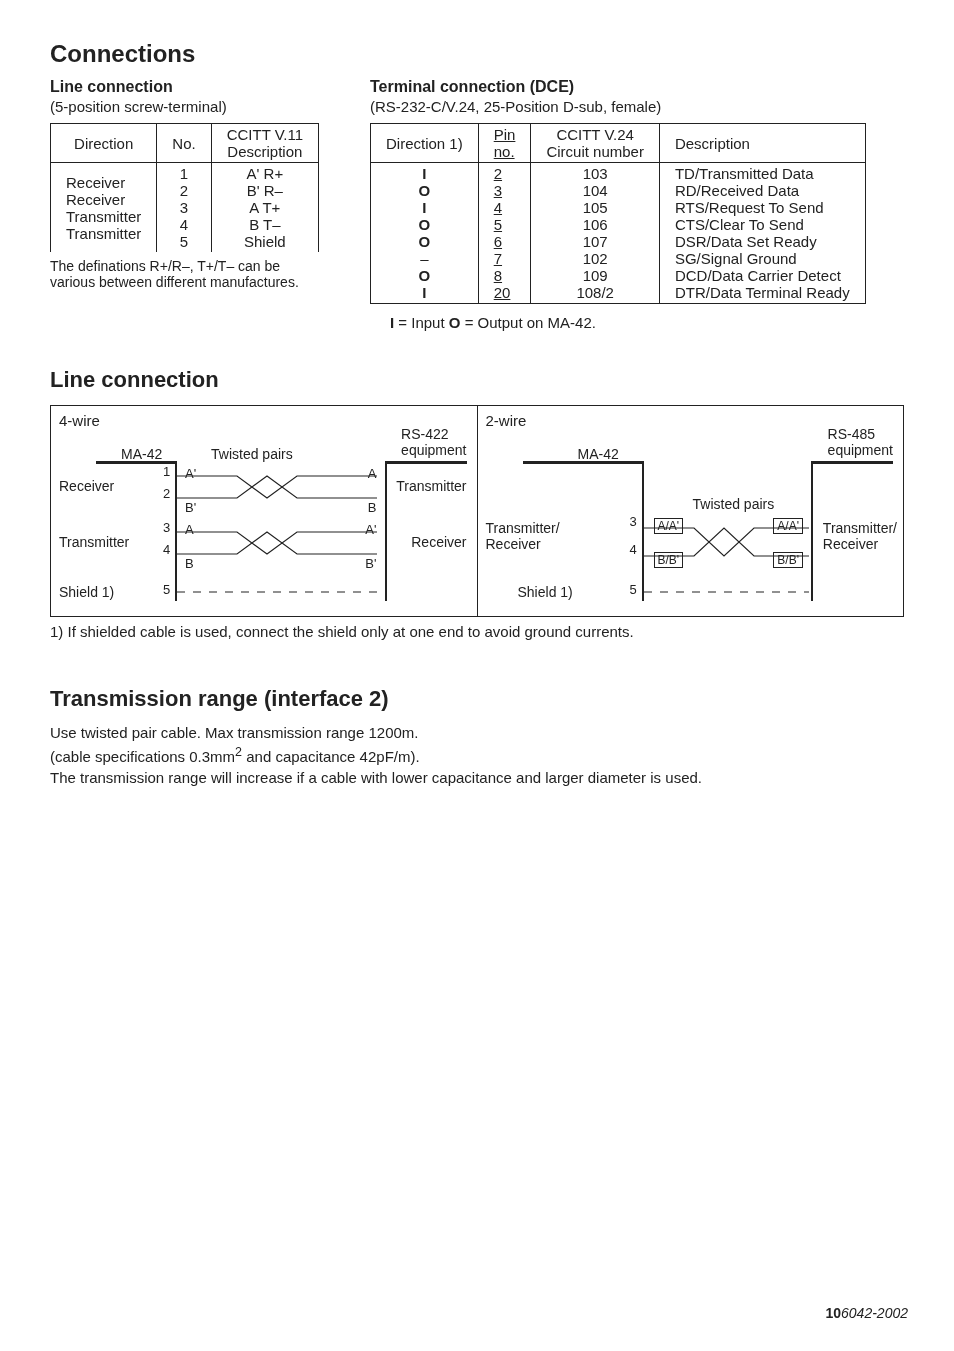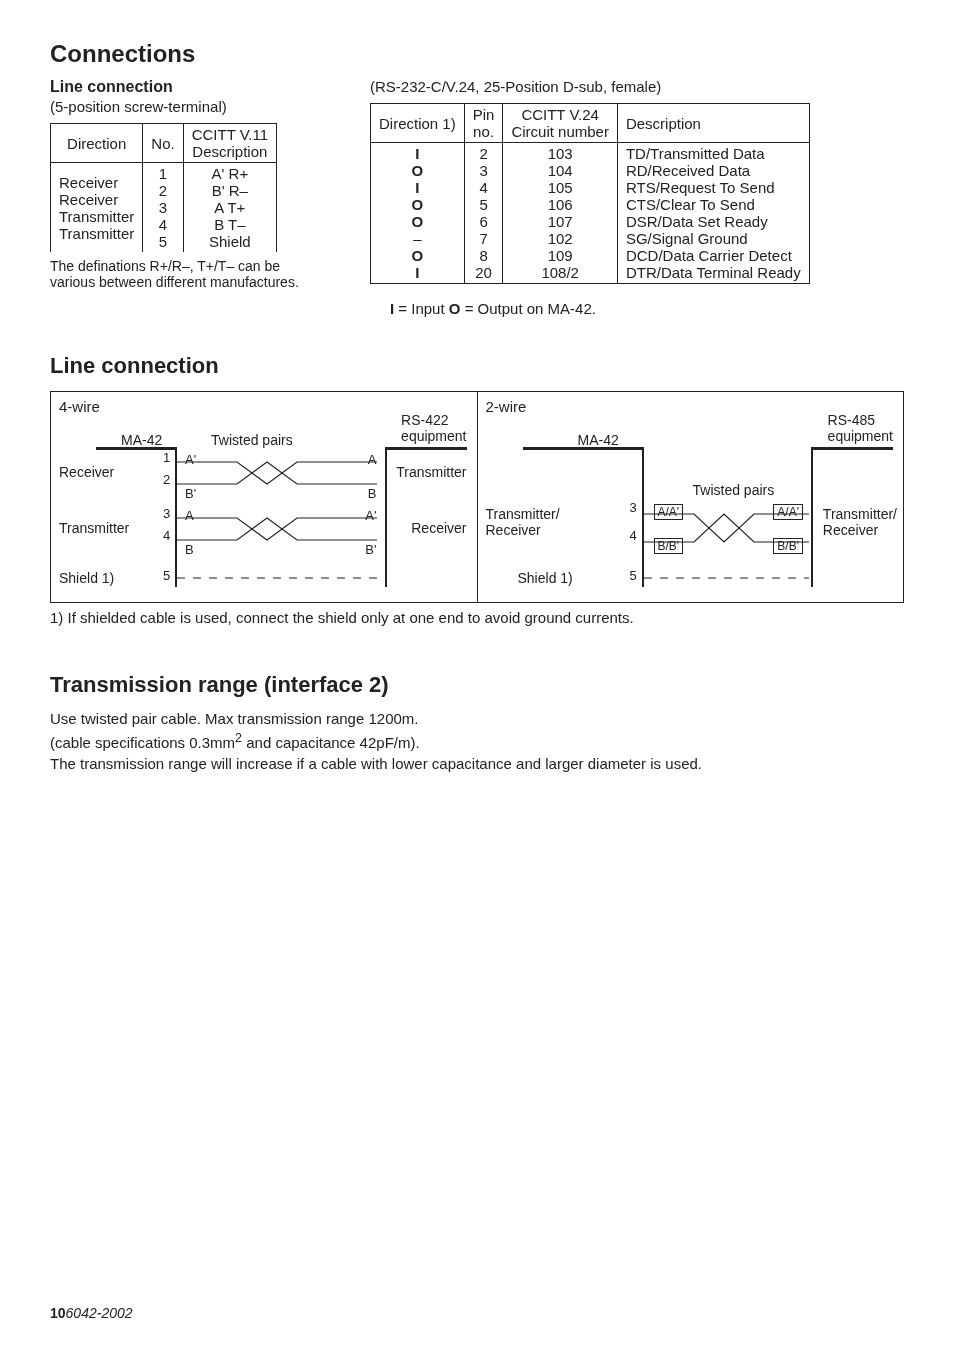--- a/index.html
+++ b/index.html
@@ -14,50 +14,50 @@
     position: relative;
   }
   h1 { font-size: 24px; font-weight: bold; margin: 0 0 10px 0; }
   h2 { font-size: 22px; font-weight: bold; margin: 0 0 12px 0; }
   .sub-heading { font-size: 16px; font-weight: bold; margin: 0 0 2px 0; }
   .row { display: flex; gap: 20px; align-items: flex-start; }
   .col-left { width: 300px; }
   .col-right { flex: 1; }
 
   table { border-collapse: collapse; }
-  table td, table th { border: 1px solid #222; padding: 2px 8px; font-size: 15px; text-align: left; font-weight: normal; }
+  table td, table th { border: 1px solid #222; padding: 2px 15px; font-size: 15px; text-align: left; font-weight: normal; }
   .hdr-row td, .hdr-row th { text-align: center; }
   .center { text-align:center; }
 
   
   .diagrams { display:flex; border:1px solid #222; margin-top:4px; }
   .dia { flex:1; position:relative; height:210px; }
   .dia + .dia { border-left:1px solid #222; }
   .dia-label { position:absolute; font-size:15px; }
   .pin-num { position:absolute; font-size:13px; }
 
   .twist { stroke:#222; stroke-width:1.2; fill:none; }
   .dashed { stroke-dasharray:8 8; }
 
-  .footer { position:absolute; bottom:30px; left:50px; right:46px; display:flex; justify-content:flex-start; font-size:14px; }
+  .footer { position:absolute; bottom:30px; left:50px; right:46px; display:flex; justify-content:flex-end; font-size:14px; }
   .footer .pg { font-weight:bold; }
   .footer .doc { font-style:italic; font-weight:normal; }
 
   .io-line { margin: 10px 0 36px 0; padding-left: 340px; font-size:15px; }
   .small-note { font-size:14px; margin-top:6px; }
   .cable-note { font-size:15px; margin-top:6px; }
   p { margin: 4px 0; }
 
   .trans-section { margin-top: 46px; }
 
   .tbl1 { margin-top:8px; }
   .tbl1 th, .tbl1 td { }
   .tbl2 { margin-top:8px; }
   .tbl2 th:nth-child(1), .tbl2 td:nth-child(1){ text-align:center;}
-  .tbl2 th:nth-child(2), .tbl2 td:nth-child(2){ text-align:center;}
+  .tbl2 th:nth-child(2), .tbl2 td:nth-child(2){ text-align:left;text-decoration:underline;}
   .tbl2 th:nth-child(3), .tbl2 td:nth-child(3){ text-align:center;}
 </style>
 </head>
 <body>
 
 <h1>Connections</h1>
 
 <div class="row">
   <div class="col-left">
     <div class="sub-heading">Line connection</div>
@@ -99,20 +99,21 @@
     </tbody>
       </table>
 
     <div class="small-note">
       <span>The definations R+/R–, T+/T– can be</span><br>
       <span>various between different manufactures.</span>
     </div>
   </div>
 
   <div class="col-right">
+    <div class="sub-heading">Terminal connection (DCE)</div>
     <div>(RS-232-C/V.24, 25-Position D-sub, female)</div>
 
     <table class="tbl2">
       <tbody>
           <tr class="hdr-row">
         <th>Direction 1)</th>
         <th>
           <span>Pin</span><br>
           <span>no.</span>
         </th>

